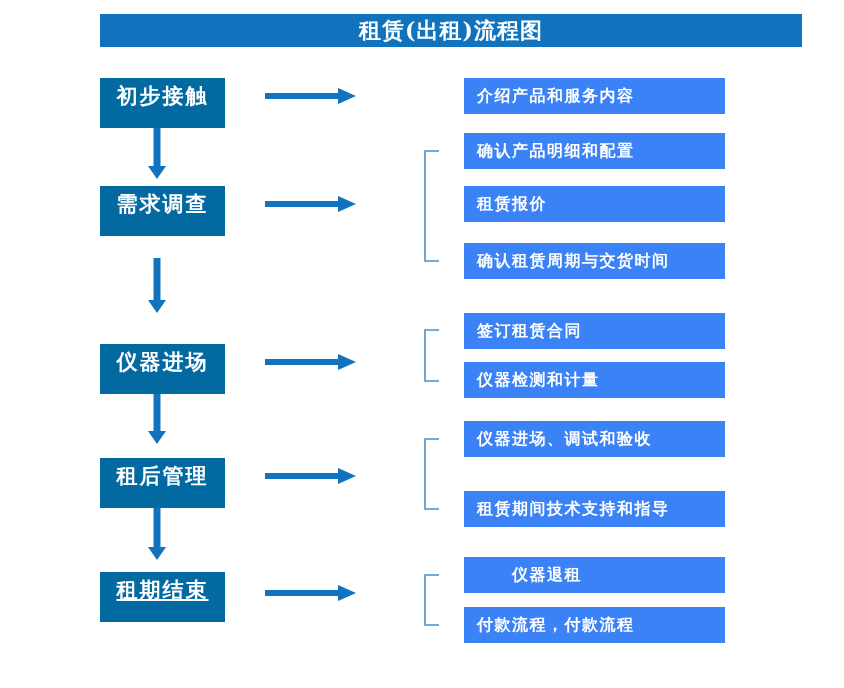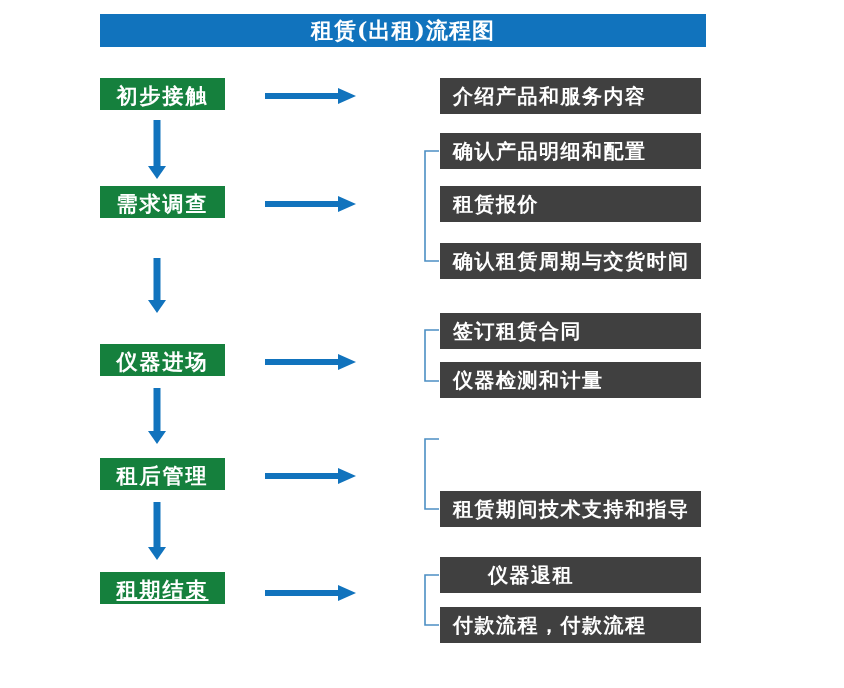--- a/index.html
+++ b/index.html
@@ -12,58 +12,58 @@
     position: relative;
     width: 844px;
     height: 688px;
     background: #ffffff;
     overflow: hidden;
   }
   .titlebar {
     position: absolute;
     left: 100px;
     top: 14px;
-    width: 606px;
+    width: 702px;
     height: 33px;
     background: #1173bd;
     color: #ffffff;
     font-size: 22px;
     font-weight: bold;
     line-height: 33px;
     text-align: center;
     letter-spacing: 1px;
   }
   .connectors {
     position: absolute;
     left: 0;
     top: 0;
     width: 844px;
     height: 688px;
   }
   .lbox {
     position: absolute;
     left: 100px;
     width: 125px;
-    height: 32px;
-    background: #15803d;
+    height: 50px;
+    background: #0369a1;
     color: #ffffff;
     font-size: 21px;
     font-weight: bold;
     line-height: 36px;
     text-align: center;
     letter-spacing: 2px;
   }
   .rbox {
     position: absolute;
-    left: 440px;
+    left: 464px;
     width: 261px;
     height: 36px;
-    background: #404040;
+    background: #3b82f6;
     color: #ffffff;
-    font-size: 20px;
+    font-size: 16px;
     font-weight: bold;
     line-height: 36px;
     padding-left: 13px;
     box-sizing: border-box;
     letter-spacing: 1.5px;
     white-space: nowrap;
   }
   .l0 { top: 78px; }
   .l1 { top: 186px; }
   .l2 { top: 344px; }
@@ -138,17 +138,18 @@
   <div class="lbox l2">仪器进场</div>
   <div class="lbox l3">租后管理</div>
   <div class="lbox l4">租期结束</div>
 
   <div class="rbox r0">介绍产品和服务内容</div>
   <div class="rbox r1">确认产品明细和配置</div>
   <div class="rbox r2">租赁报价</div>
   <div class="rbox r3">确认租赁周期与交货时间</div>
   <div class="rbox r4">签订租赁合同</div>
   <div class="rbox r5">仪器检测和计量</div>
+  <div class="rbox r6">仪器进场、调试和验收</div>
   <div class="rbox r7">租赁期间技术支持和指导</div>
   <div class="rbox r8">仪器退租</div>
   <div class="rbox r9">付款流程，付款流程</div>
 
 </div>
 
 </body></html>

